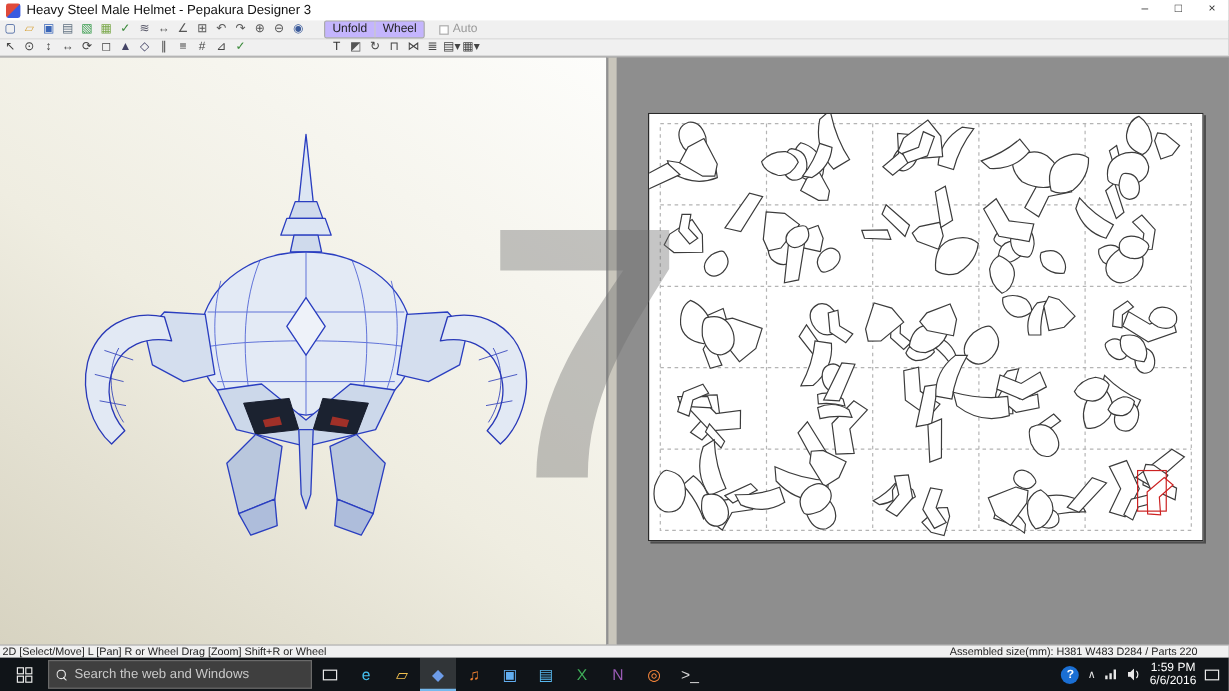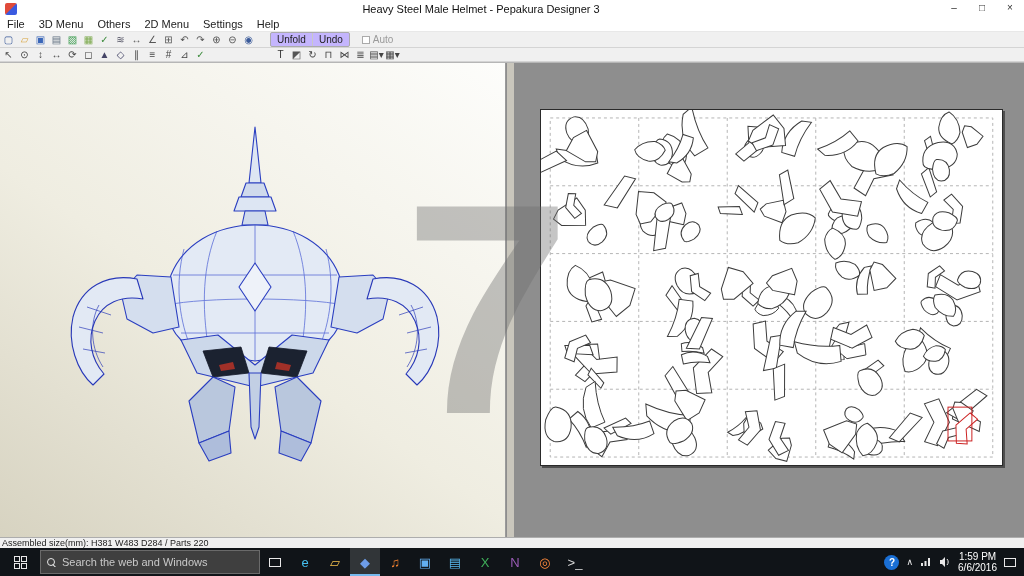--- a/index.html
+++ b/index.html
@@ -4,21 +4,21 @@
 <style>
   * { margin:0; padding:0; box-sizing:border-box; }
   html,body { width:1024px; height:576px; overflow:hidden;
     font-family:"Liberation Sans", sans-serif; background:#000; }
   #app { width:1024px; height:576px; display:flex; flex-direction:column; background:#fff; }
 
   
   .titlebar { height:17px; background:#fff; display:flex; align-items:center; font-size:11px; color:#111; }
   .app-ico { width:12px; height:12px; margin:0 5px 0 5px;
     background:linear-gradient(135deg,#e04a3a 48%,#3a5ae0 52%); border-radius:2px; flex:0 0 auto; }
-  .titlebar .title { flex:1; white-space:nowrap; overflow:hidden;text-align:center; }
+  .titlebar .title { flex:1; white-space:nowrap; overflow:hidden; }
   .winbtn { width:28px; height:17px; text-align:center; line-height:16px; font-size:10px; color:#333; }
 
   
   .menubar { height:15px; background:#fff; display:flex; align-items:center; font-size:11px; color:#222;
     border-bottom:1px solid #e8e8e8; }
   .menu-item { padding:0 7px; line-height:14px; cursor:default; }
 
   
   .tbrow { background:#f0f0f0; display:flex; align-items:center; border-bottom:1px solid #d4d4d4; }
   .tb1 { height:16px; }
@@ -89,28 +89,20 @@
 <div id="app">
 
   <div class="titlebar">
     <span class="app-ico"></span>
     <span class="title">Heavy Steel Male Helmet - Pepakura Designer 3</span>
     <span class="winbtn">–</span>
     <span class="winbtn">□</span>
     <span class="winbtn close">×</span>
   </div>
 
-  <div class="menubar">
-      <div class="menu-item">File</div>
-      <div class="menu-item">3D Menu</div>
-      <div class="menu-item">Others</div>
-      <div class="menu-item">2D Menu</div>
-      <div class="menu-item">Settings</div>
-      <div class="menu-item">Help</div>
-    </div>
 
   <div class="tbrow tb1">
     <span style="display:flex;align-items:center;">
         <span class="tbico" style="color: rgb(58, 90, 154);">▢</span>
         <span class="tbico" style="color: rgb(216, 163, 58);">▱</span>
         <span class="tbico" style="color: rgb(58, 102, 184);">▣</span>
         <span class="tbico" style="color: rgb(96, 112, 128);">▤</span>
         <span class="tbico" style="color: rgb(58, 156, 78);">▧</span>
         <span class="tbico" style="color: rgb(122, 168, 74);">▦</span>
         <span class="tbico" style="color: rgb(58, 138, 58);">✓</span>
@@ -119,21 +111,21 @@
         <span class="tbico" style="color: rgb(85, 85, 85);">∠</span>
         <span class="tbico" style="color: rgb(85, 85, 85);">⊞</span>
         <span class="tbico" style="color: rgb(85, 85, 85);">↶</span>
         <span class="tbico" style="color: rgb(85, 85, 85);">↷</span>
         <span class="tbico" style="color: rgb(85, 85, 85);">⊕</span>
         <span class="tbico" style="color: rgb(85, 85, 85);">⊖</span>
         <span class="tbico" style="color: rgb(58, 90, 154);">◉</span>
       </span>
     <div class="unfold-group">
       <span class="ubtn">Unfold</span>
-      <span class="ubtn">Undo</span>
+      <span class="ubtn">Wheel</span>
     </div>
     <span class="auto-box">
       <span class="chk"></span>
       <span>Auto</span>
     </span>
   </div>
 
   <div class="tbrow tb2">
     <span style="display:flex;align-items:center;">
         <span class="tbico" style="color: rgb(68, 68, 68);">↖</span>
@@ -378,20 +370,21 @@
           </svg>
       </div>
     </div>
 
     <div class="wm-layer">
       <div class="wm-glyph">7</div>
     </div>
   </div>
 
   <div class="statusbar">
+    <span>2D [Select/Move] L [Pan] R or Wheel Drag [Zoom] Shift+R or Wheel</span>
     <span>Assembled size(mm): H381 W483 D284 / Parts 220</span>
   </div>
 
   <div class="taskbar">
     <div class="startbtn">
       <span class="win-grid">
           <i></i>
           <i></i>
           <i></i>
           <i></i>

